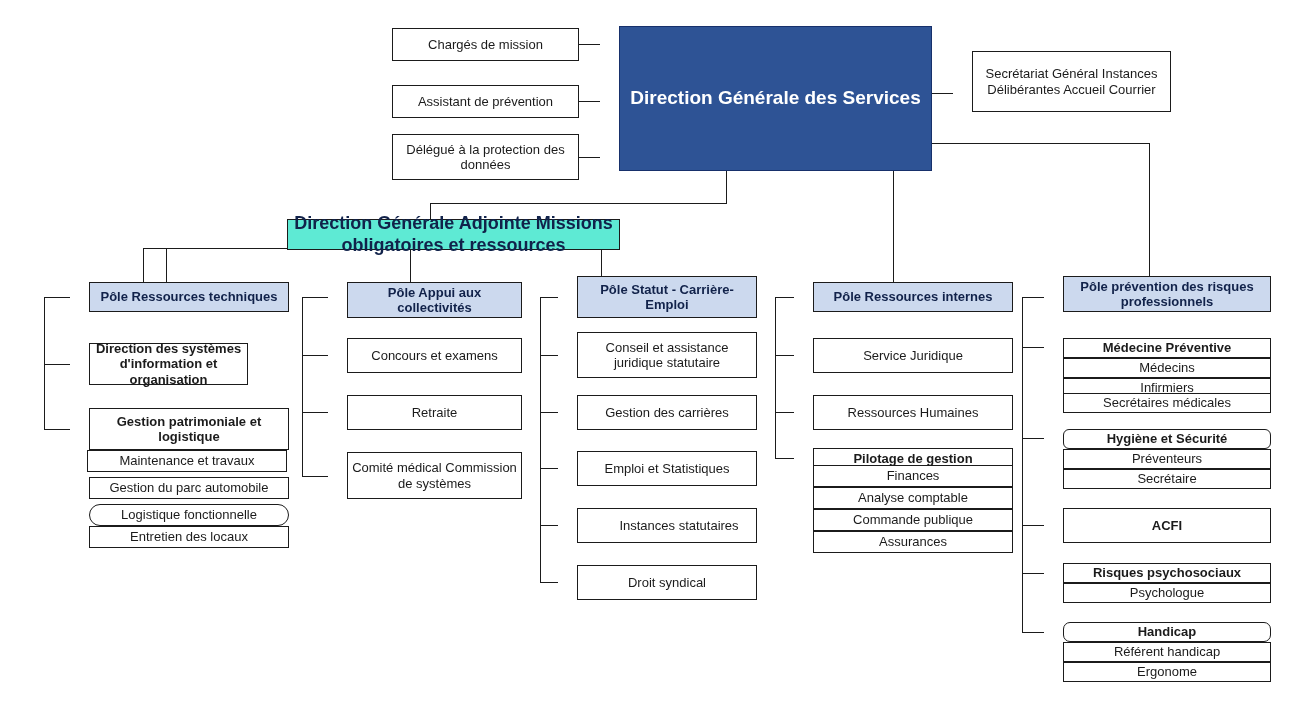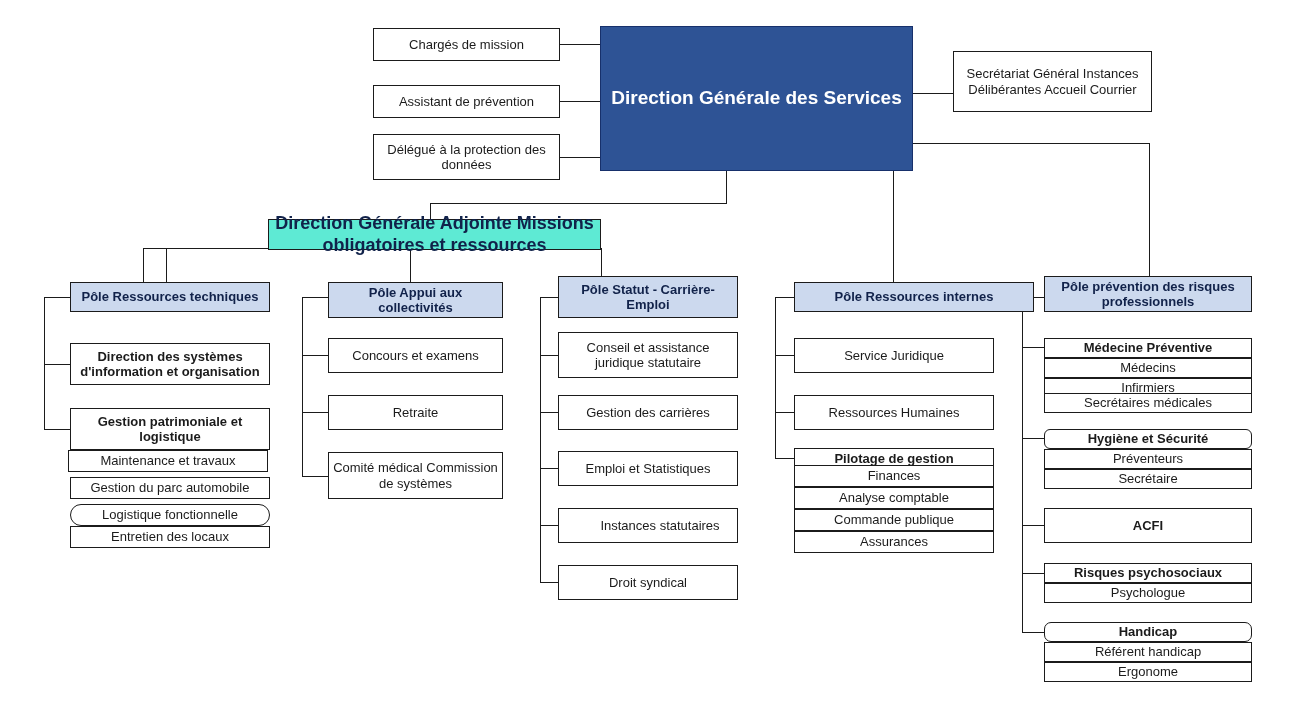--- a/index.html
+++ b/index.html
@@ -22,20 +22,21 @@
     background: #ffffff;
     color: #1b1b1b;
     display: flex;
     align-items: center;
     justify-content: center;
     text-align: center;
     font-size: 13px;
     line-height: 1.18;
     padding: 1px 3px;
     z-index: 2;
+    margin-left: 19px;
   }
   .node.root {
     background: #2e5395;
     border: 1px solid #17306b;
     color: #ffffff;
     font-weight: bold;
     font-size: 19px;
     line-height: 1.2;
   }
   .node.dga {
@@ -141,21 +142,21 @@
     <span>Secrétariat Général Instances Délibérantes Accueil Courrier</span>
   </div>
 
   <div class="node dga" style="left:268px; top:219px; width:333px; height:31px;">
     <span>Direction Générale Adjointe Missions obligatoires et ressources</span>
   </div>
 
   <div class="node pole" style="left:70px; top:282px; width:200px; height:30px;">
     <span>Pôle Ressources techniques</span>
   </div>
-  <div class="node bold" style="left:70px; top:343px; width:200px; height:42px;">
+  <div class="node bold" style="left:70px; top:343px; width:159px; height:42px;">
     <span>Direction des systèmes d'information et organisation</span>
   </div>
   <div class="node bold" style="left:70px; top:408px; width:200px; height:42px;">
     <span>Gestion patrimoniale et logistique</span>
   </div>
   <div class="node" style="left:68px; top:450px; width:200px; height:22px;">
     <span>Maintenance et travaux</span>
   </div>
   <div class="node" style="left:70px; top:477px; width:200px; height:22px;">
     <span>Gestion du parc automobile</span>
@@ -192,21 +193,21 @@
   <div class="node" style="left:558px; top:451px; width:180px; height:35px;">
     <span>Emploi et Statistiques</span>
   </div>
   <div class="node" style="left:558px; top:508px; width:180px; height:35px;padding-left:27px;">
     <span>Instances statutaires</span>
   </div>
   <div class="node" style="left:558px; top:565px; width:180px; height:35px;">
     <span>Droit syndical</span>
   </div>
 
-  <div class="node pole" style="left:794px; top:282px; width:240px; height:30px;">
+  <div class="node pole" style="left:794px; top:282px; width:200px; height:30px;">
     <span>Pôle Ressources internes</span>
   </div>
   <div class="node" style="left:794px; top:338px; width:200px; height:35px;">
     <span>Service Juridique</span>
   </div>
   <div class="node" style="left:794px; top:395px; width:200px; height:35px;">
     <span>Ressources Humaines</span>
   </div>
   <div class="node bold" style="left:794px; top:448px; width:200px; height:22px;">
     <span>Pilotage de gestion</span>

